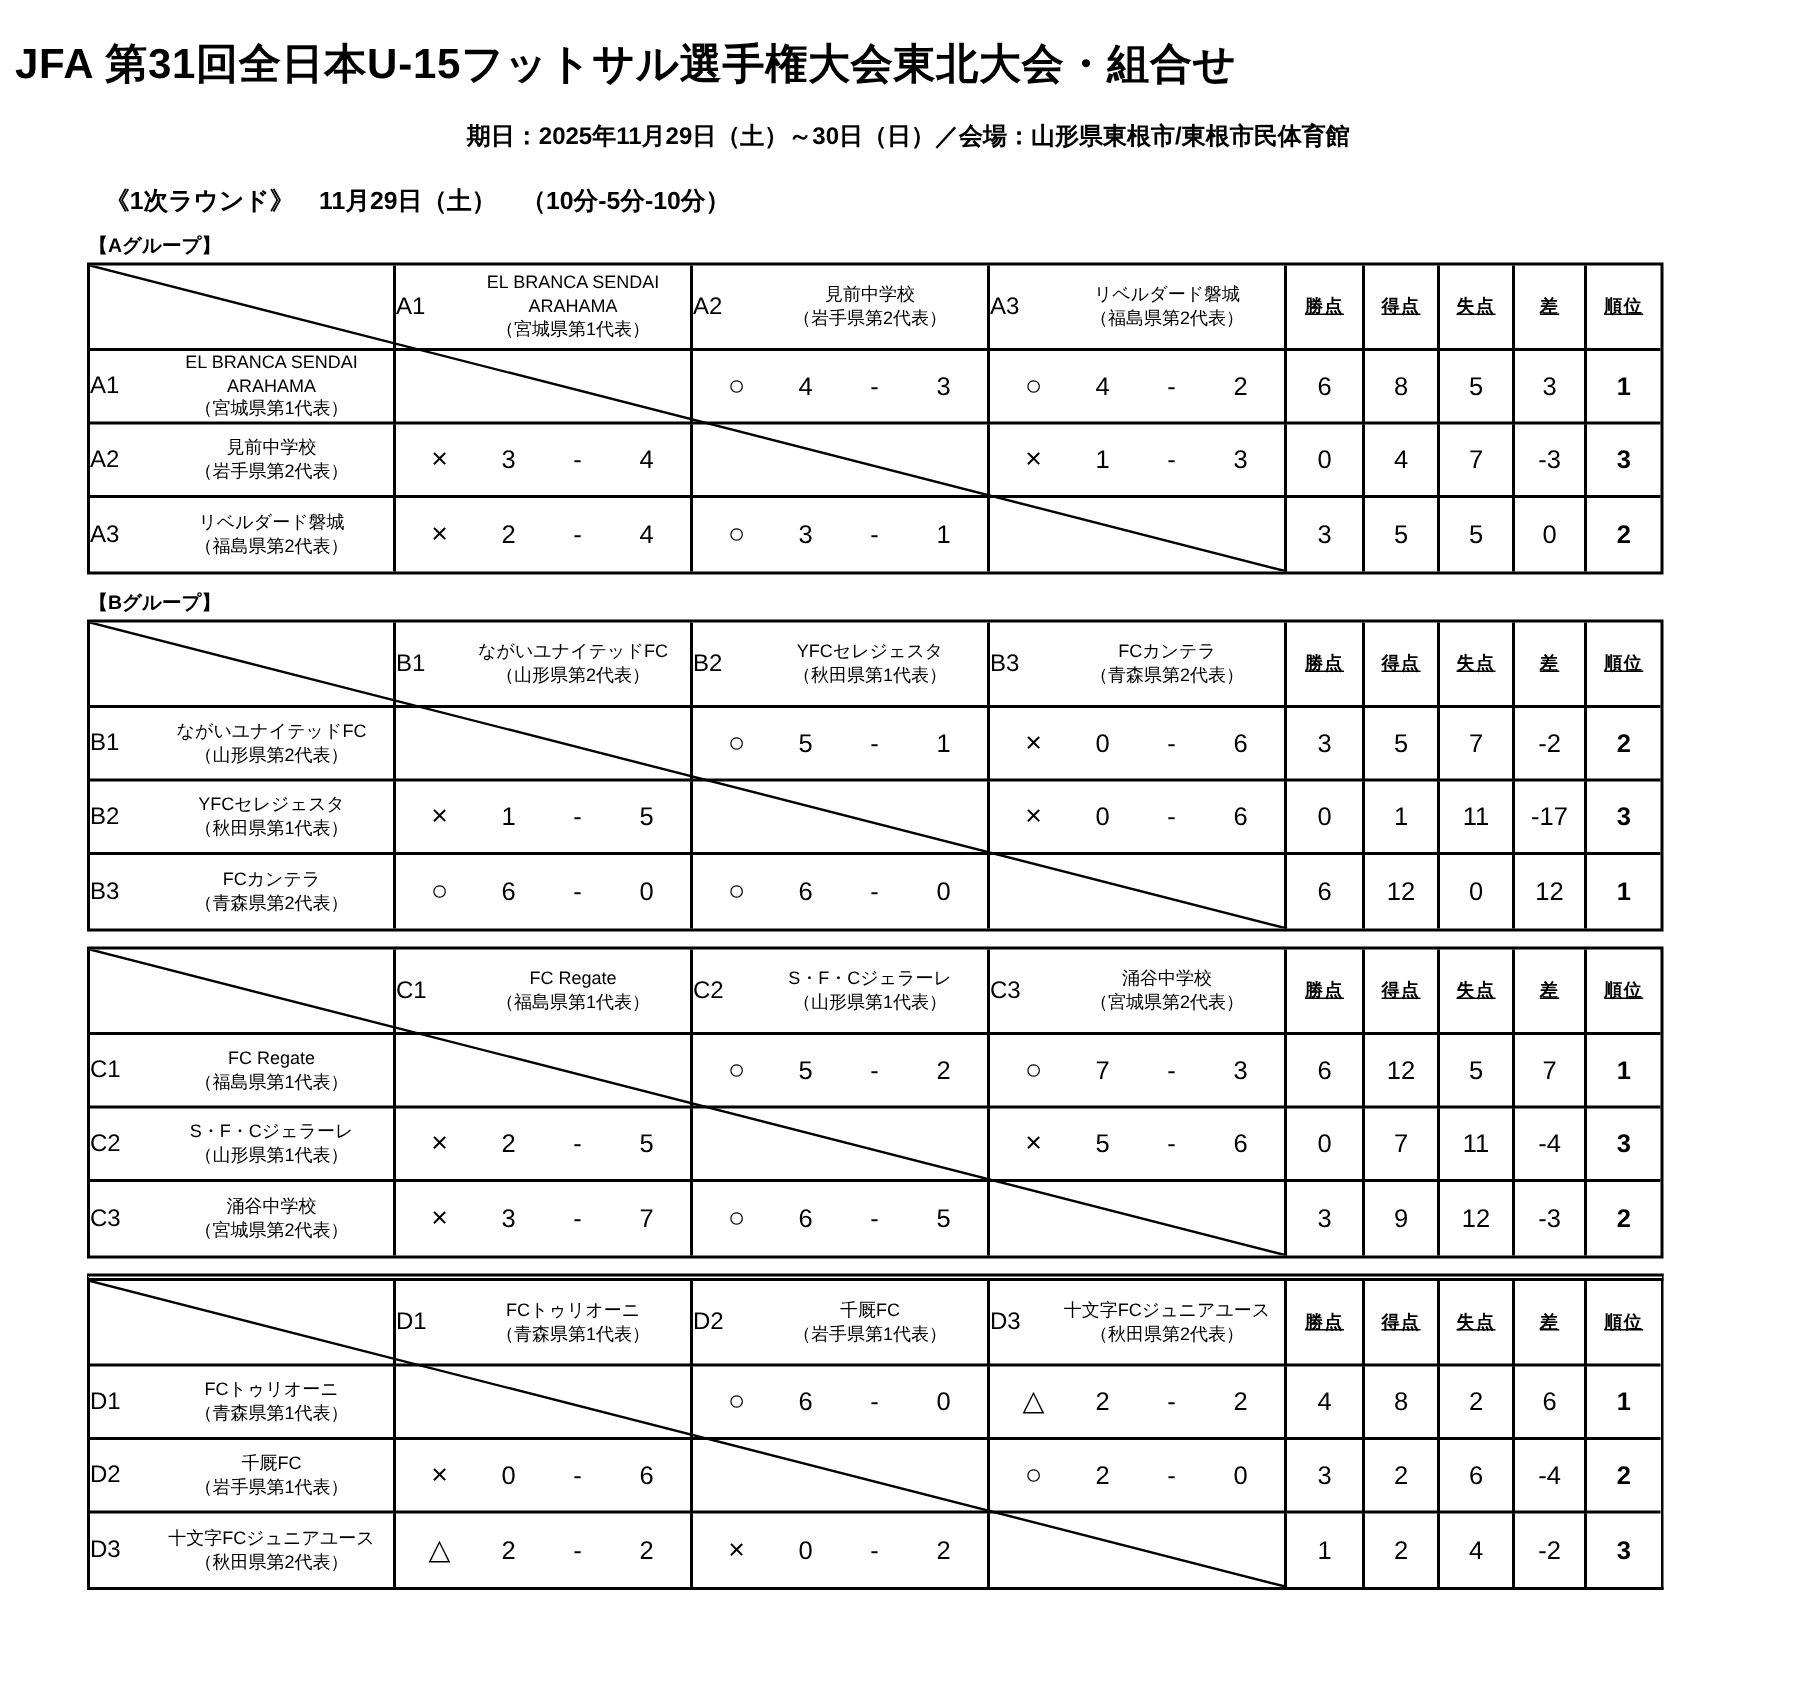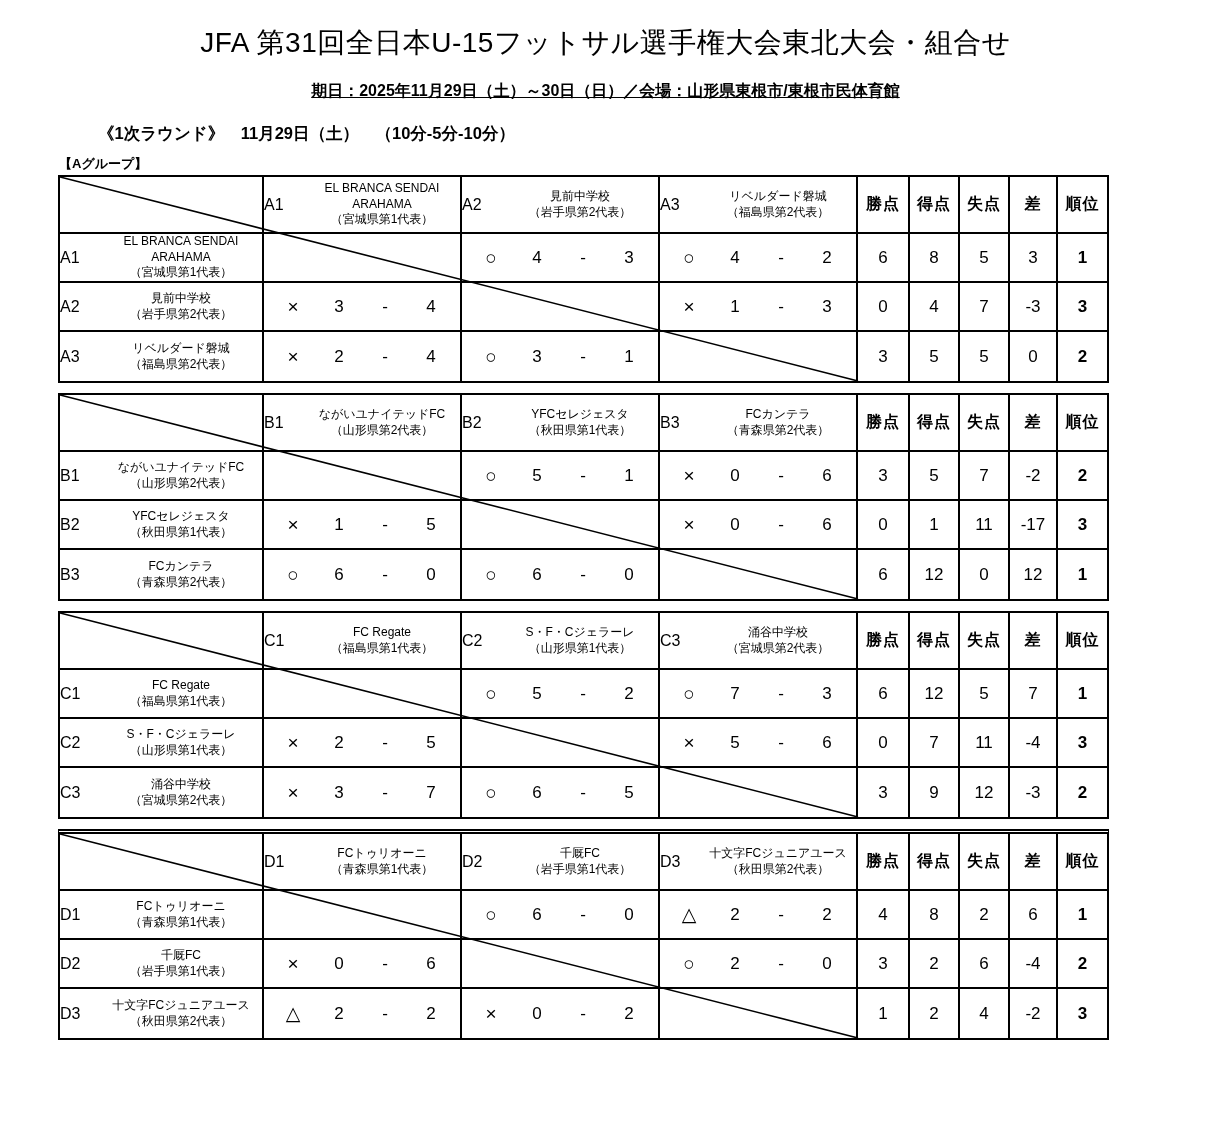--- a/index.html
+++ b/index.html
@@ -1,23 +1,23 @@
 <!DOCTYPE html>
 <html><head>
 <meta charset="utf-8">
 <style>
   html,body{margin:0;padding:0;}
   body{
     width:1211px;height:1123px;background:#fff;color:#000;
     font-family:"Liberation Sans","DejaVu Sans",sans-serif;
     overflow:hidden;
   }
-  .title{text-align:center;font-weight:normal;font-size:28px;margin:24px 10px 0;letter-spacing:.5px;}
-  .subtitle{text-align:center;font-weight:bold;font-size:16px;margin-top:19px;text-decoration:underline;}
-  .round{font-weight:bold;font-size:16.5px;margin:21px 0 0 98px;}
+  .title{font-weight:bold;font-size:28px;margin:24px 10px 0;letter-spacing:.5px;}
+  .subtitle{text-align:center;font-weight:bold;font-size:16px;margin-top:19px;}
+  .round{font-weight:bold;font-size:16.5px;margin:21px 0 0 70px;}
   .content{margin-left:58px;width:1051px;}
   .group{margin-top:10px;}
   .glabel{font-weight:bold;font-size:13px;margin:0 0 2px 1px;}
   .gtable{
     position:relative;display:grid;
     grid-template-columns:204px 198px 198px 198px 52px 50px 50px 48px 49px;
     grid-template-rows:57px 49px 49px 49px;
     width:1047px;border:2px solid #000;background:#fff;box-sizing:content-box;
   }
   .cell{
@@ -25,21 +25,21 @@
     display:flex;align-items:center;justify-content:center;
     overflow:hidden;box-sizing:border-box;
   }
   .gtable>.cell:nth-child(9n){border-right:none;}
   .gtable>.cell:nth-child(n+28){border-bottom:none;}
   .hteam,.team{justify-content:flex-start;}
   .code{flex:0 0 46px;text-align:left;font-size:16px;}
   .tinfo{flex:1;display:flex;flex-direction:column;align-items:center;justify-content:center;padding-right:6px;}
   .tname{font-size:12px;line-height:1.3;text-align:center;}
   .trep{font-size:12px;line-height:1.3;}
-  .shead{font-weight:bold;font-size:16px;letter-spacing:1px;}
+  .shead{font-weight:bold;font-size:12px;letter-spacing:1px;text-decoration:underline;}
   .res{padding:0 6px;}
   .res span{flex:1;text-align:center;}
   .mk{font-size:19px;}
   .sc{font-size:17px;}
   .st{font-size:17px;}
   .rank{font-weight:bold;}
   .diag{position:absolute;left:0;top:0;pointer-events:none;}
   .double-top{border-top:5px double #000;}
 </style>
 </head>
@@ -160,20 +160,21 @@
       <div class="cell st">0</div>
       <div class="cell st rank">2</div>
 
       <svg class="diag" width="1047" height="204" viewBox="0 0 1047 204">
           <line x1="0" y1="0" x2="798" y2="204" stroke="#000" stroke-width="1.6"></line>
         </svg>
     </div>
   </section>
 
   <section class="group">
+    <div class="glabel">【Bグループ】</div>
     <div class="gtable">
       <div class="cell"></div>
       <div class="cell hteam">
           <span class="code">B1</span>
           <span class="tinfo">
             <span class="tname">ながいユナイテッドFC</span>
             <span class="trep">（山形県第2代表）</span>
           </span>
         </div>
       <div class="cell hteam">

